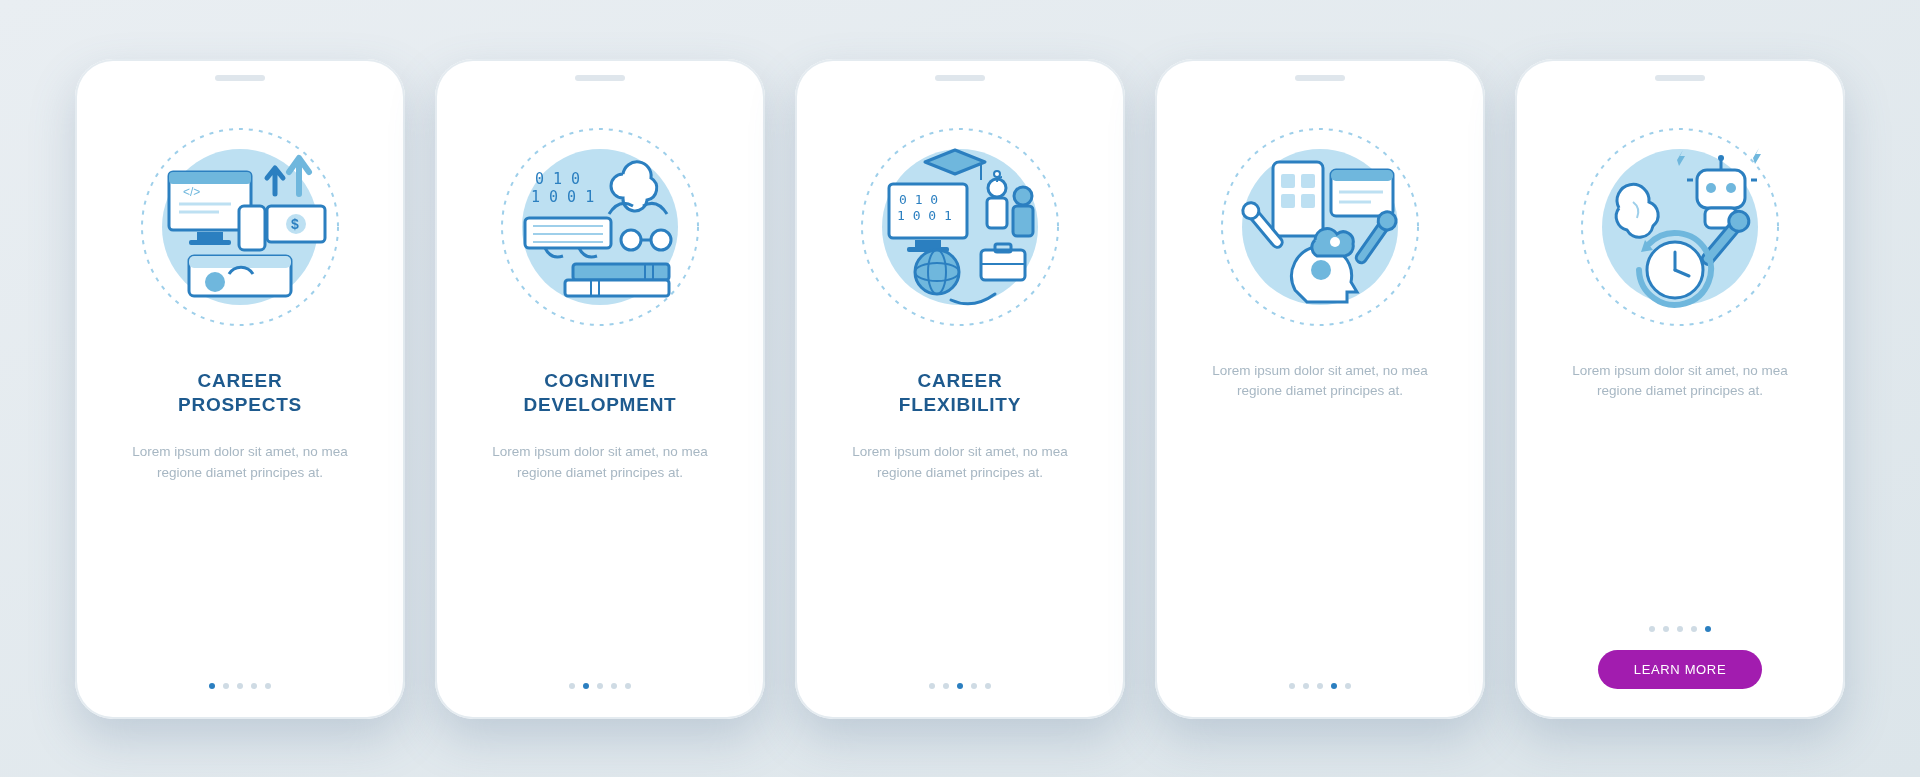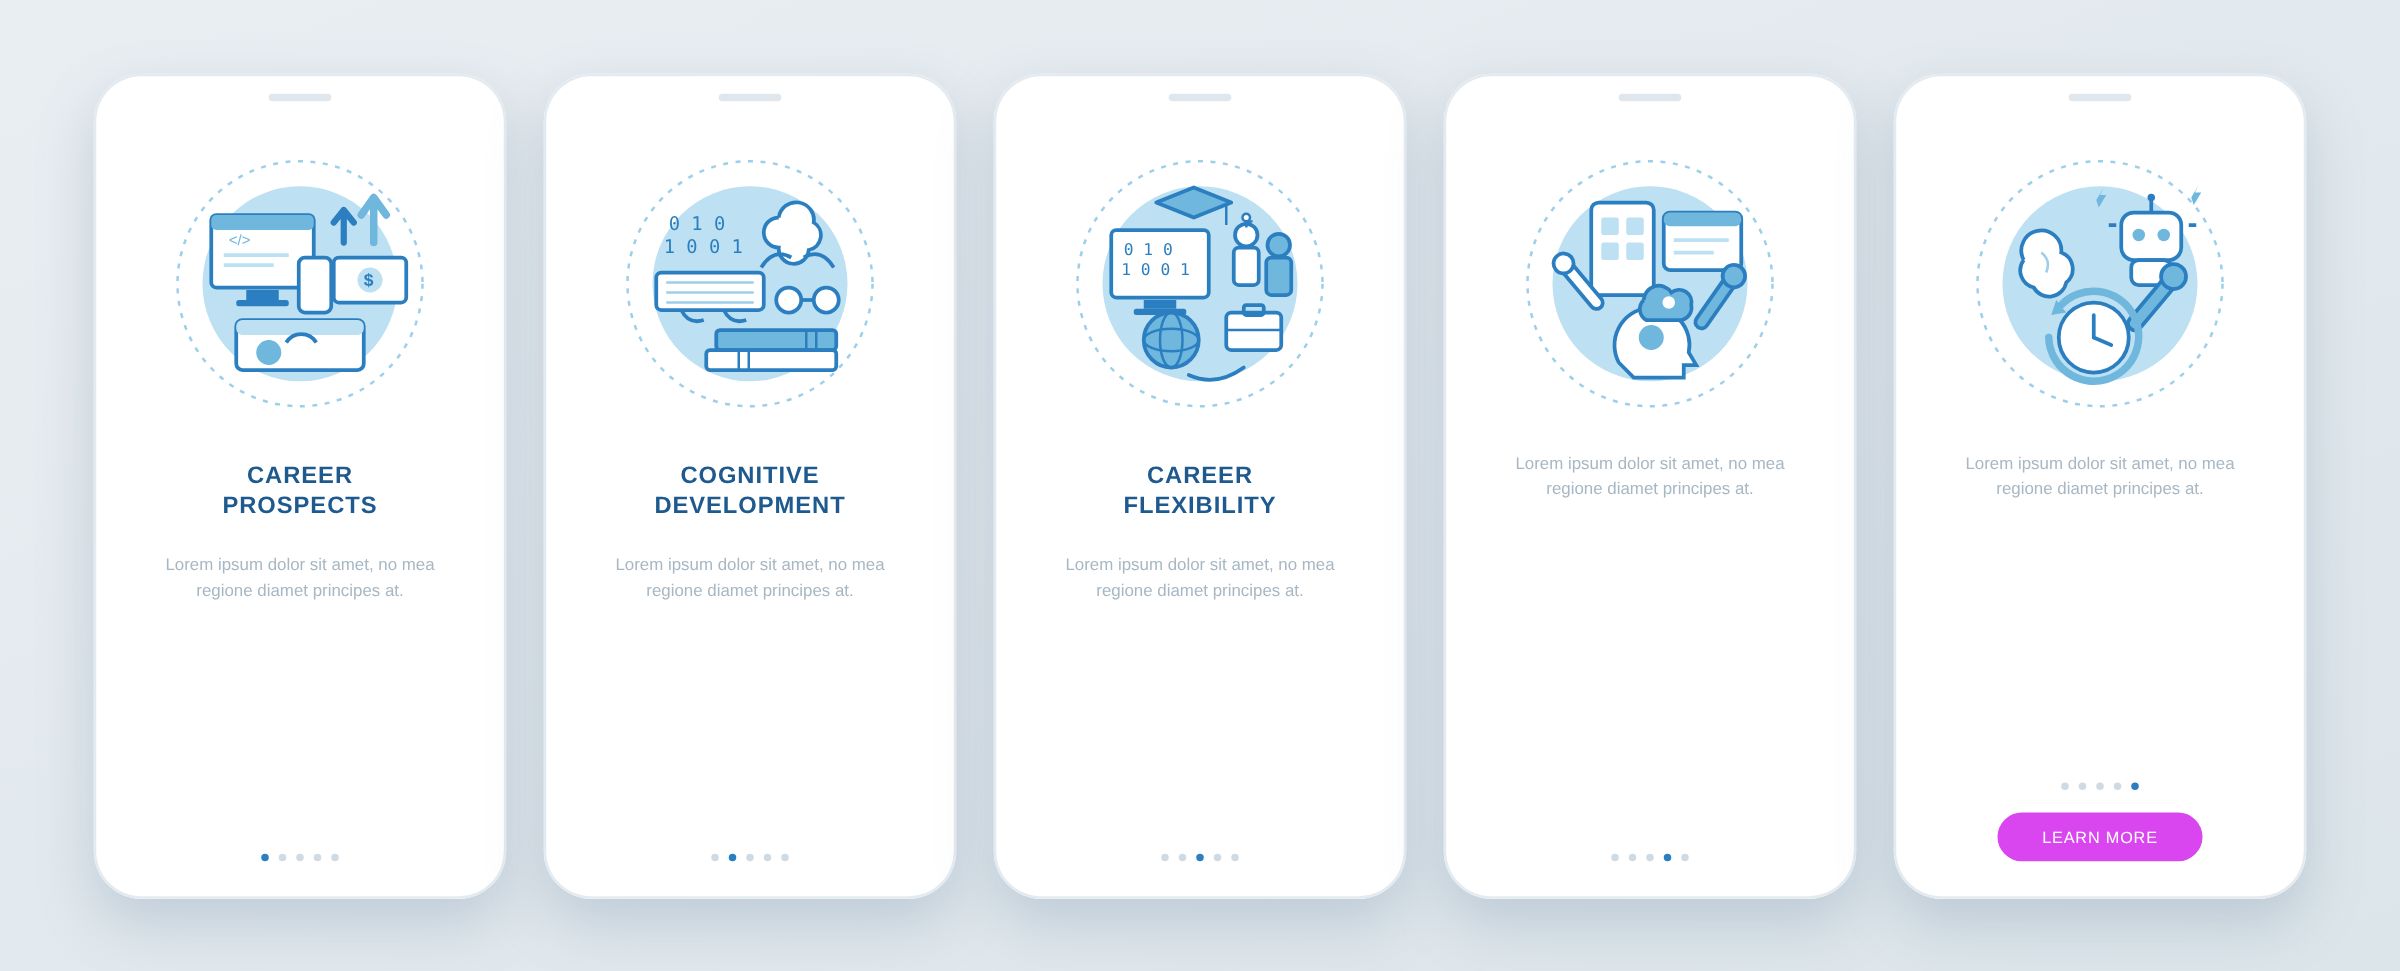--- a/index.html
+++ b/index.html
@@ -73,21 +73,21 @@
     gap: 18px;
   }
   .dots { display: flex; gap: 8px; }
   .dot {
     width: 6px; height: 6px;
     border-radius: 50%;
     background: #cfdbe4;
   }
   .dot.active { background: #2b7fc0; }
   .cta {
-    background: #d946ef;
+    background: #a21caf;
     color: #fff;
     font-size: 13px;
     font-weight: 500;
     letter-spacing: .05em;
     border: none;
     border-radius: 22px;
     padding: 12px 36px;
     cursor: pointer;
   }
 </style>

